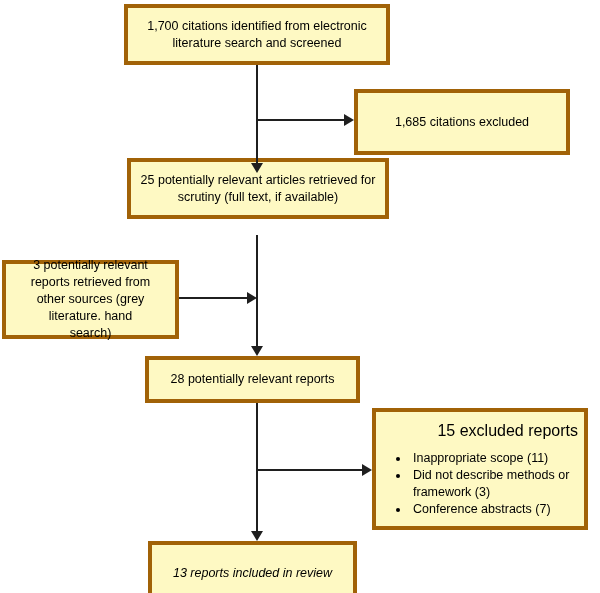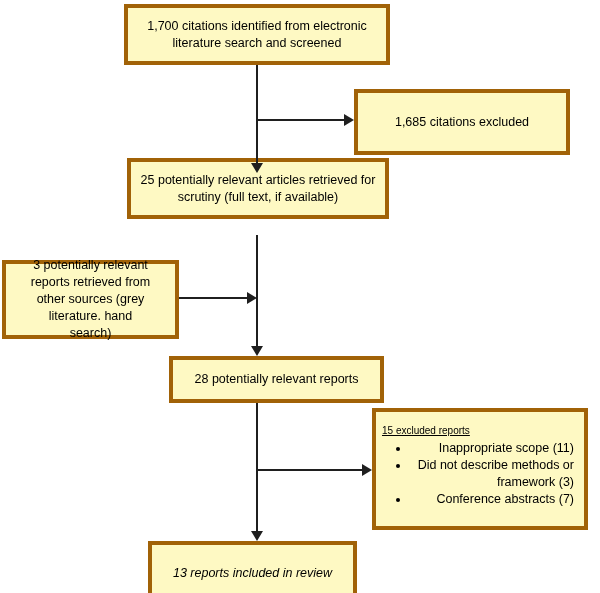--- a/index.html
+++ b/index.html
@@ -22,32 +22,32 @@
     justify-content: center;
     text-align: center;
     font-size: 12.5px;
     line-height: 17px;
     padding: 2px 6px;
   }
   #box-identified        { left: 124px; top: 4px;   width: 266px; height: 61px; }
   #box-citations-excluded{ left: 354px; top: 89px;  width: 216px; height: 66px; }
   #box-retrieved         { left: 127px; top: 158px; width: 262px; height: 61px; }
   #box-other-sources     { left: 2px;   top: 260px; width: 177px; height: 79px; padding: 2px 22px; }
-  #box-relevant-reports  { left: 145px; top: 356px; width: 215px; height: 47px; margin-left: 24px; }
+  #box-relevant-reports  { left: 145px; top: 356px; width: 215px; height: 47px; }
   #box-excluded-reports  {
     left: 372px; top: 408px; width: 216px; height: 122px;
     display: block; padding: 10px 6px 6px 6px;
   }
   #box-included          { left: 148px; top: 541px; width: 209px; height: 64px; font-style: italic; }
 
-  .excl-title { text-align: left; font-size: 10px; line-height: 17px; text-decoration: underline; }
+  .excl-title { text-align: right; font-size: 16px; line-height: 17px; }
   .excl-list {
-    margin: 1px 0 0 0;
+    margin: 11px 0 0 0;
     padding: 0 4px 0 28px;
-    text-align: right;
+    text-align: left;
     font-size: 12.5px;
     line-height: 17px;
     list-style-type: disc;
     list-style-position: outside;
   }
   .excl-list li { padding-left: 3px; }
 
   .vline { position: absolute; width: 2px; background: #1f1f1f; }
   .hline { position: absolute; height: 2px; background: #1f1f1f; }
   .arrow-down {

